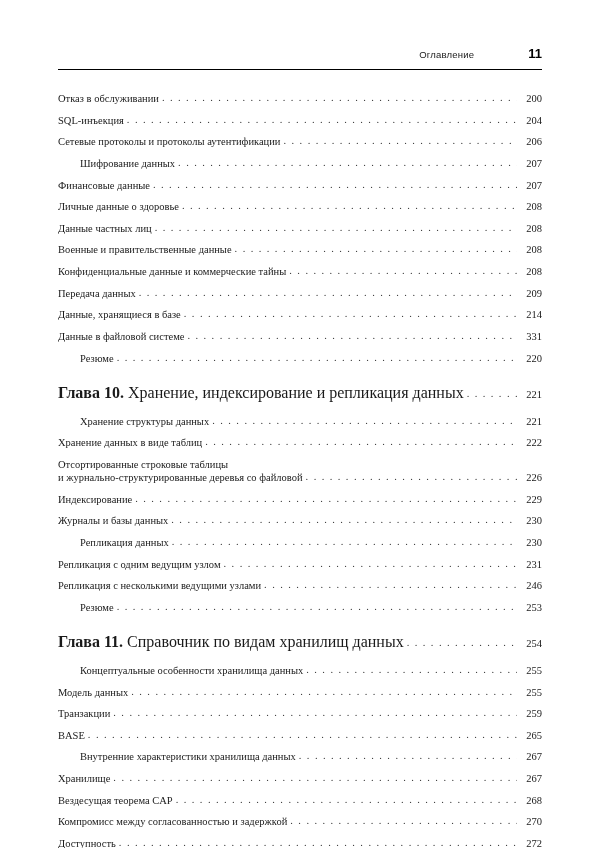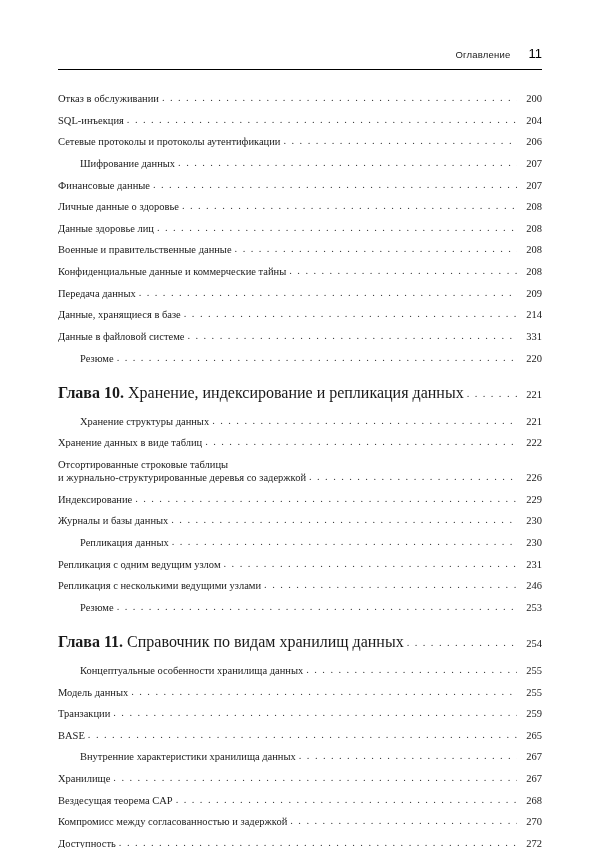--- a/index.html
+++ b/index.html
@@ -31,22 +31,23 @@
   }
   .header-title {
     font-family: "Liberation Sans", sans-serif;
     font-size: 9.5px;
     letter-spacing: 0.2px;
     color: #1a1a1a;
   }
   .header-page {
     font-family: "Liberation Sans", sans-serif;
     font-size: 13px;
-    font-weight: normal;
+    font-weight: bold;
     color: #000;
+    margin-left: 36px;
   }
   .header-rule {
     border-bottom: 1.6px solid #000;
     margin-top: 2px;
     margin-bottom: 22px;
   }
   .toc {
     display: block;
   }
   .entry {
@@ -145,21 +146,21 @@
         <span class="label">Финансовые данные</span>
         <span class="dots">. . . . . . . . . . . . . . . . . . . . . . . . . . . . . . . . . . . . . . . . . . . . . . . . . . . . . . . . . . . . . . . . . . . . . . . . . . . . . . . . . . . . . . . . . . . . . . . . . . . . . . . . . . . . . . . . . . . . . . . . . . . . . . . . . . . . . . . . . . . . . . . . . . . . . . . . . . . . . . . . . . . . . . . . . . . . . . . . . . . . . . . . . . . . . . . . . . . . . . . .</span>
         <span class="page-num">207</span>
       </div>
       <div class="entry lvl-2">
         <span class="label">Личные данные о здоровье</span>
         <span class="dots">. . . . . . . . . . . . . . . . . . . . . . . . . . . . . . . . . . . . . . . . . . . . . . . . . . . . . . . . . . . . . . . . . . . . . . . . . . . . . . . . . . . . . . . . . . . . . . . . . . . . . . . . . . . . . . . . . . . . . . . . . . . . . . . . . . . . . . . . . . . . . . . . . . . . . . . . . . . . . . . . . . . . . . . . . . . . . . . . . . . . . . . . . . . . . . . . . . . . . . . .</span>
         <span class="page-num">208</span>
       </div>
       <div class="entry lvl-2">
-        <span class="label">Данные здоровье лиц</span>
+        <span class="label">Данные частных лиц</span>
         <span class="dots">. . . . . . . . . . . . . . . . . . . . . . . . . . . . . . . . . . . . . . . . . . . . . . . . . . . . . . . . . . . . . . . . . . . . . . . . . . . . . . . . . . . . . . . . . . . . . . . . . . . . . . . . . . . . . . . . . . . . . . . . . . . . . . . . . . . . . . . . . . . . . . . . . . . . . . . . . . . . . . . . . . . . . . . . . . . . . . . . . . . . . . . . . . . . . . . . . . . . . . . .</span>
         <span class="page-num">208</span>
       </div>
       <div class="entry lvl-2">
         <span class="label">Военные и правительственные данные</span>
         <span class="dots">. . . . . . . . . . . . . . . . . . . . . . . . . . . . . . . . . . . . . . . . . . . . . . . . . . . . . . . . . . . . . . . . . . . . . . . . . . . . . . . . . . . . . . . . . . . . . . . . . . . . . . . . . . . . . . . . . . . . . . . . . . . . . . . . . . . . . . . . . . . . . . . . . . . . . . . . . . . . . . . . . . . . . . . . . . . . . . . . . . . . . . . . . . . . . . . . . . . . . . . .</span>
         <span class="page-num">208</span>
       </div>
       <div class="entry lvl-2">
         <span class="label">Конфиденциальные данные и коммерческие тайны</span>
@@ -197,21 +198,21 @@
         <span class="page-num">221</span>
       </div>
       <div class="entry lvl-2">
         <span class="label">Хранение данных в виде таблиц</span>
         <span class="dots">. . . . . . . . . . . . . . . . . . . . . . . . . . . . . . . . . . . . . . . . . . . . . . . . . . . . . . . . . . . . . . . . . . . . . . . . . . . . . . . . . . . . . . . . . . . . . . . . . . . . . . . . . . . . . . . . . . . . . . . . . . . . . . . . . . . . . . . . . . . . . . . . . . . . . . . . . . . . . . . . . . . . . . . . . . . . . . . . . . . . . . . . . . . . . . . . . . . . . . . .</span>
         <span class="page-num">222</span>
       </div>
       <div class="entry lvl-2 multiline">
         <span class="line1">Отсортированные строковые таблицы</span>
         <div class="line2row">
-          <span class="label">и журнально-структурированные деревья со задержкой</span>
+          <span class="label">и журнально-структурированные деревья со файловой</span>
           <span class="dots">. . . . . . . . . . . . . . . . . . . . . . . . . . . . . . . . . . . . . . . . . . . . . . . . . . . . . . . . . . . . . . . . . . . . . . . . . . . . . . . . . . . . . . . . . . . . . . . . . . . . . . . . . . . . . . . . . . . . . . . . . . . . . . . . . . . . . . . . . . . . . . . . . . . . . . . . . . . . . . . . . . . . . . . . . . . . . . . . . . . . . . . . . . . . . . . . . . . . . . . .</span>
           <span class="page-num">226</span>
         </div>
       </div>
       <div class="entry lvl-2">
         <span class="label">Индексирование</span>
         <span class="dots">. . . . . . . . . . . . . . . . . . . . . . . . . . . . . . . . . . . . . . . . . . . . . . . . . . . . . . . . . . . . . . . . . . . . . . . . . . . . . . . . . . . . . . . . . . . . . . . . . . . . . . . . . . . . . . . . . . . . . . . . . . . . . . . . . . . . . . . . . . . . . . . . . . . . . . . . . . . . . . . . . . . . . . . . . . . . . . . . . . . . . . . . . . . . . . . . . . . . . . . .</span>
         <span class="page-num">229</span>
       </div>
       <div class="entry lvl-2">

